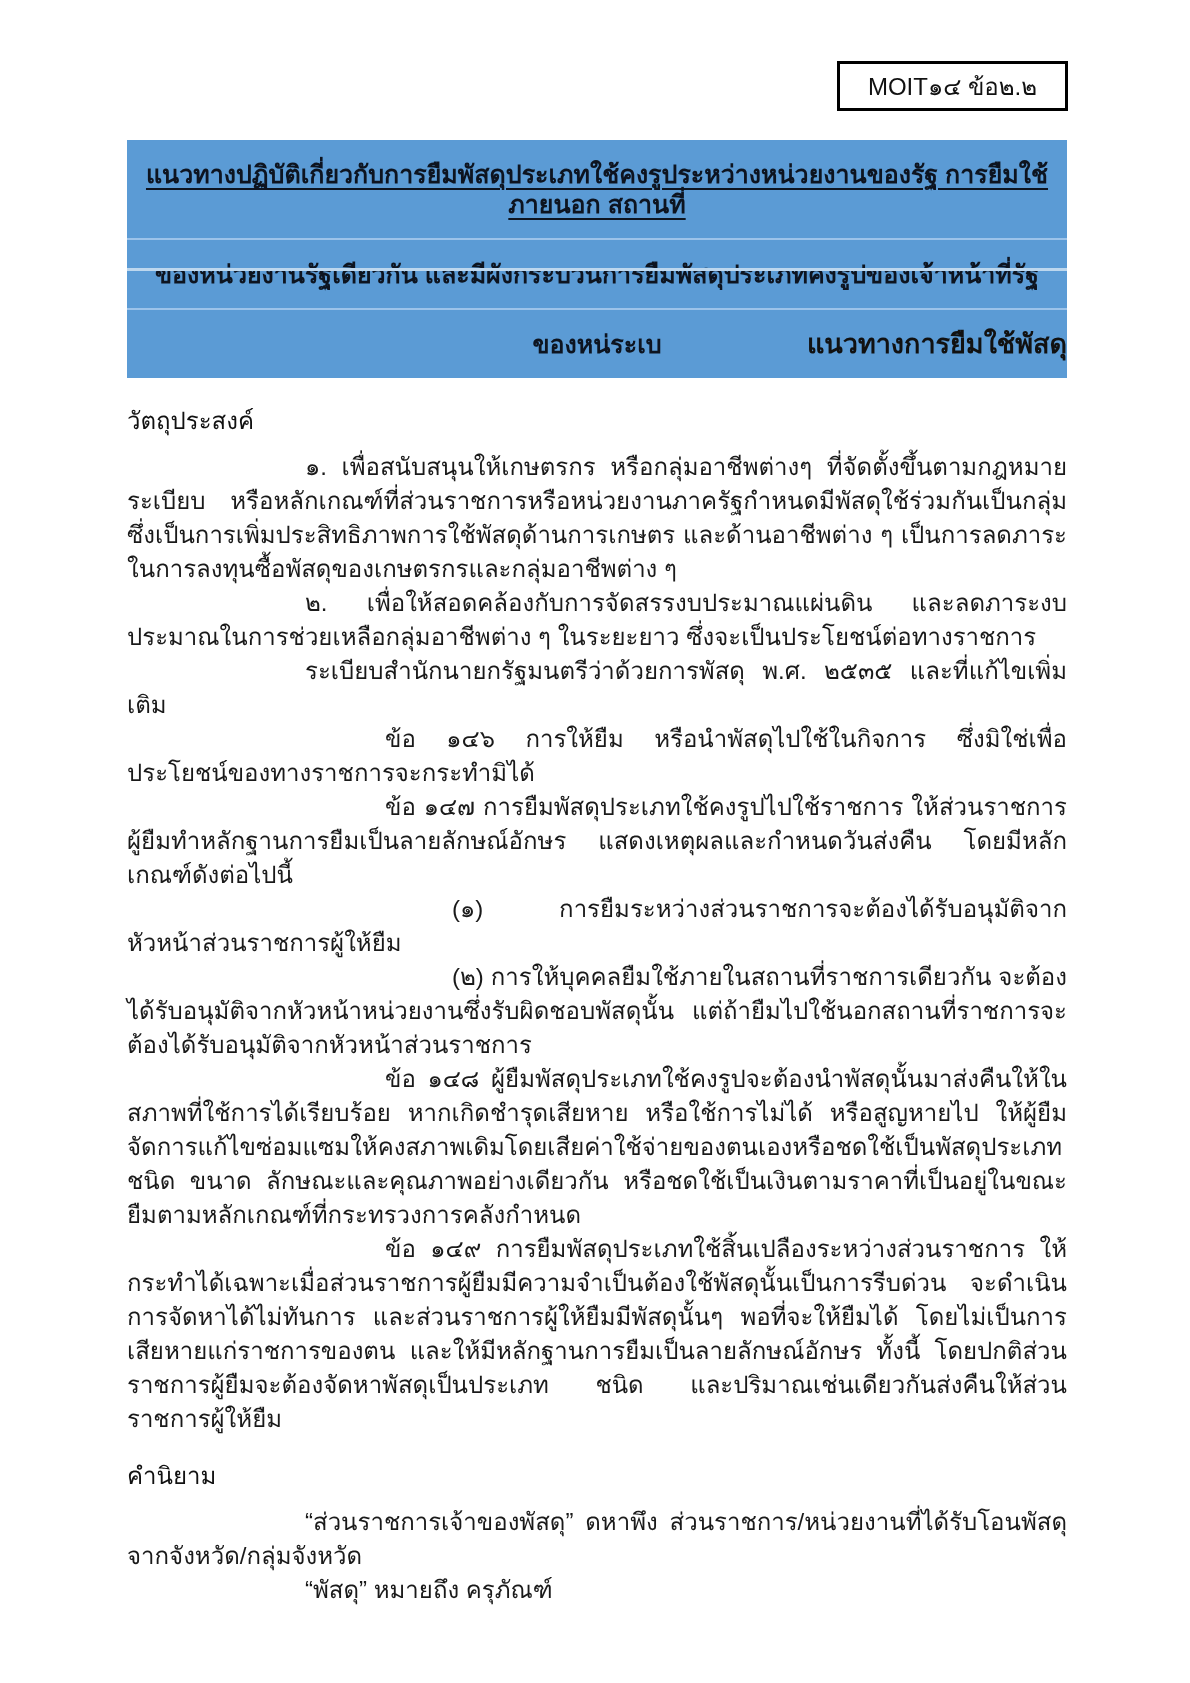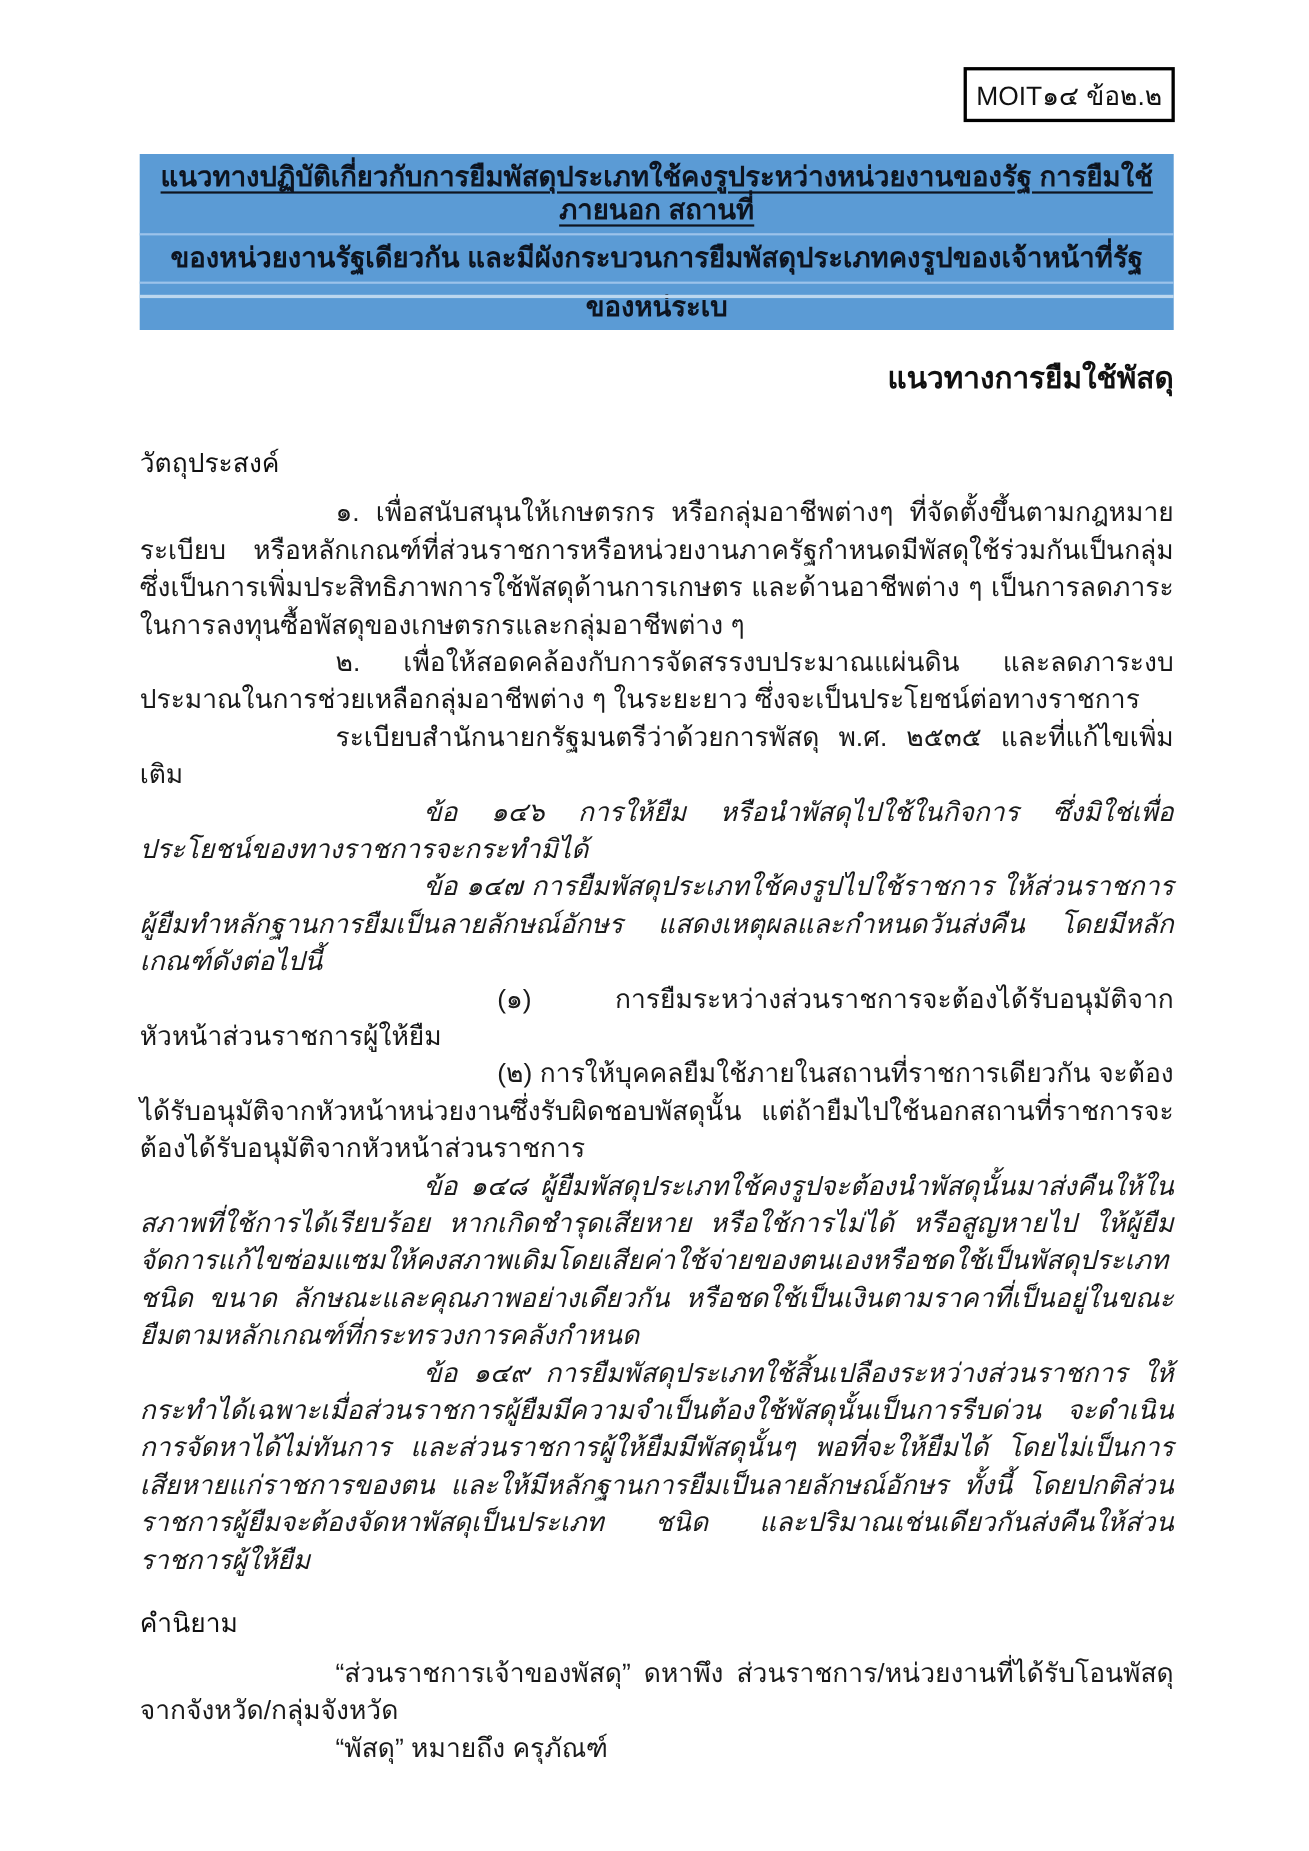--- a/index.html
+++ b/index.html
@@ -8,39 +8,39 @@
     width:1190px;height:1683px;
     margin:0 auto;
     background:#ffffff;
     font-family:"Liberation Sans", sans-serif;
     color:#1a1a1a;
     overflow:hidden;
   }
   
   .badge{
     position:absolute;top:61px;right:122px;
-    width:192px;height:50px;
+    width:231px;height:50px;
     border:3px solid #000;
     display:flex;align-items:center;justify-content:center;
     font-size:24px;color:#111;
     box-sizing:border-box;
     background:#fff;
   }
   
   .banner{
     position:absolute;top:140px;left:127px;right:123px;
     background:#5B9BD5;
   }
   .banner-line{
     text-align:center;
     font-weight:bold;
     font-size:25px;
     line-height:30px;
     color:#0d1420;
-    padding:6px 8px;
+    padding:19px 8px;
   }
   .banner-line.divided{border-bottom:2px solid #9CC3EA;}
   .banner-line.u{text-decoration:underline;text-decoration-thickness:2px;text-underline-offset:5px;}
   .banner-strip{
     position:absolute;left:127px;right:123px;top:268px;
     height:3px;background:#BDD7EE;
   }
   
   .content{
     position:absolute;top:322px;left:127px;right:123px;
@@ -58,21 +58,21 @@
     color:#111;
     margin:20px 0 10px 0;
   }
   .para{
     font-size:24px;
     line-height:34px;
     text-align:justify;
     margin:0;
   }
   .indent-1{text-indent:178px;}
-  .indent-2{text-indent:258px;font-style:italic;}
+  .indent-2{text-indent:258px;}
   .indent-3{text-indent:325px;}
 </style>
 </head>
 <body>
 
 <div class="page">
 
   <div class="badge">
     <span>MOIT๑๔ ข้อ๒.๒</span>
   </div>

